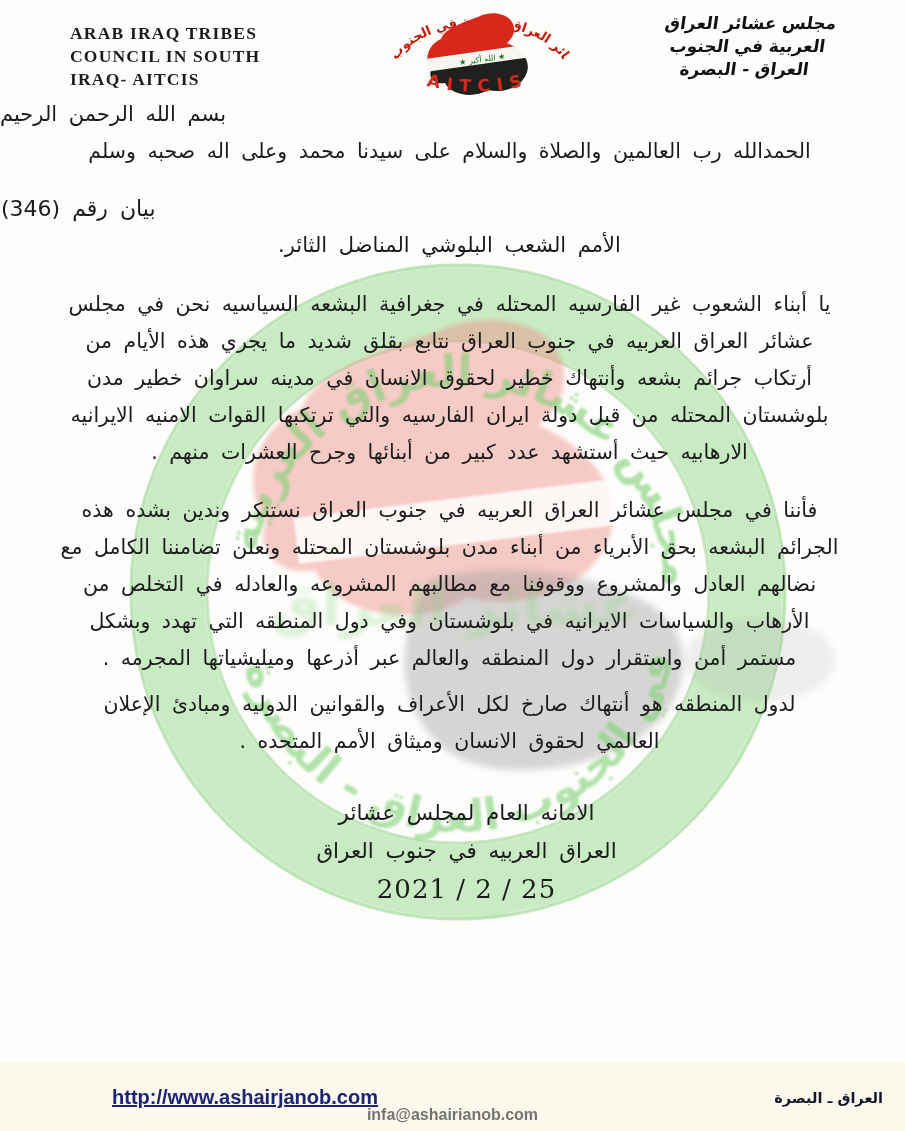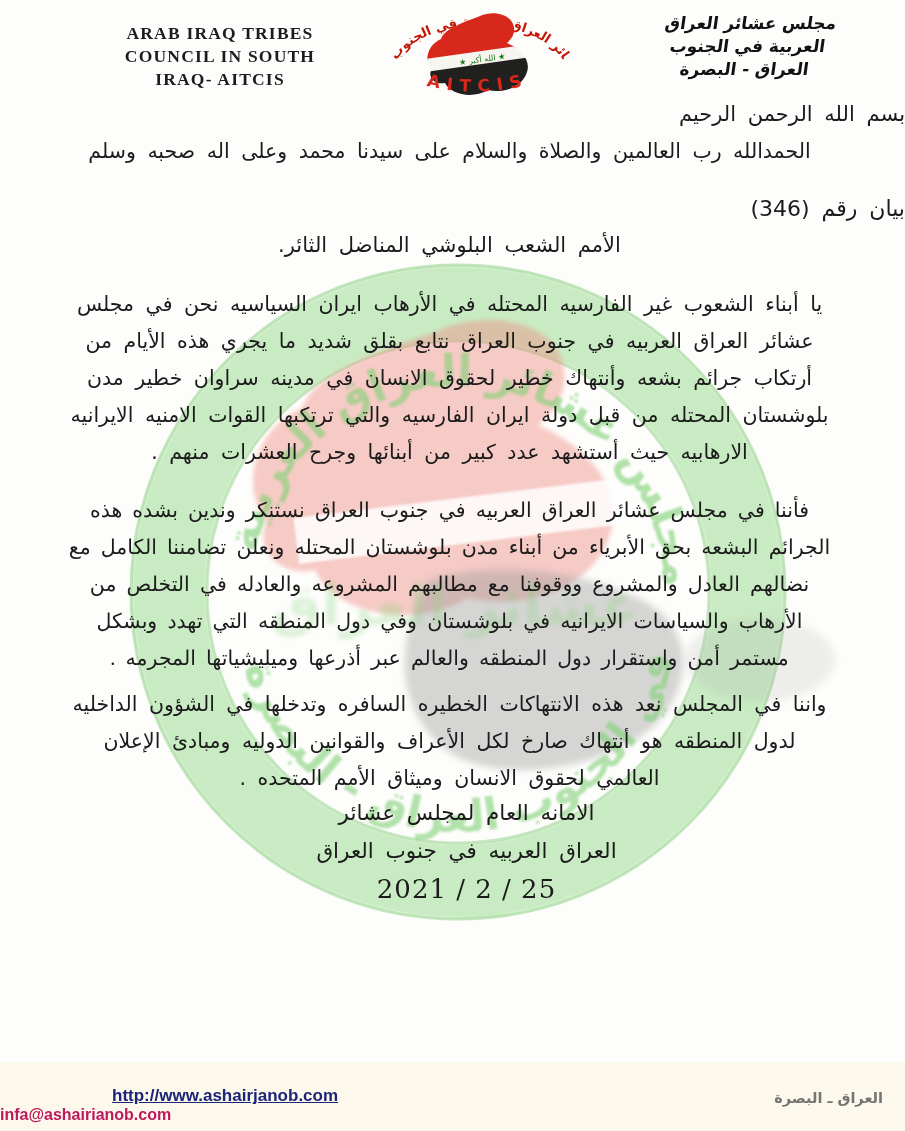--- a/index.html
+++ b/index.html
@@ -5,60 +5,60 @@
   html,body{margin:0;padding:0;background:#e9e9e9;}
   .page{
     position:relative;width:905px;height:1131px;margin:0 auto;
     background:#fdfdfb;overflow:hidden;
     font-family:"DejaVu Sans",sans-serif;color:#1b1b1b;
   }
   .layer-text{position:absolute;inset:0;z-index:2;}
   .abs{position:absolute;}
   
   .hdr-left{
-    top:22px;left:70px;width:300px;text-align:center;
+    top:22px;left:70px;width:300px;
     font-family:"Liberation Serif","DejaVu Serif",serif;
     font-weight:700;font-size:17.5px;line-height:23px;letter-spacing:1.2px;color:#1c1c1c;
   }
   .hdr-right{
     top:12px;right:10px;width:295px;text-align:center;direction:rtl;
     font-weight:700;font-size:17px;line-height:23px;color:#111;
     transform:skewX(-8deg);
   }
   
   .ar{direction:rtl;text-align:center;word-spacing:5px;}
-  .center{text-align:right;}
+  .center{text-align:left;}
   .basmala{top:102px;left:0;right:0;font-size:21px;}
   .tahmid{top:139px;left:18px;right:24px;font-size:20.5px;}
   .stmt-no{top:196px;left:1px;right:0;font-size:22px;}
   .salutation{top:233px;left:18px;right:24px;font-size:21px;}
   .para{left:18px;right:24px;font-size:20.5px;line-height:37px;}
   .para-1{top:286px;}
-  .para-2{top:492px;font-family:Liberation Serif, serif;}
+  .para-2{top:492px;}
   .para-3{top:686px;}
   .sig{left:0;right:0;font-size:21.5px;text-align:center;transform:translateX(14px);}
   .sig-1{top:800px;}
   .sig-2{top:838px;}
   .sig-date{
     top:874px;left:0;right:0;text-align:center;transform:translateX(14px);
     font-family:"DejaVu Serif","Liberation Serif",serif;font-size:26px;letter-spacing:1px;
   }
   
   .footer-strip{top:1062px;left:0;width:905px;height:69px;background:#fcf8ec;}
   .site{
     top:1086px;left:112px;font-family:"Liberation Sans","DejaVu Sans",sans-serif;
-    font-weight:700;font-size:17px;color:#1c2478;text-decoration:underline;cursor:pointer;text-align:center;
+    font-weight:700;font-size:20px;color:#1c2478;text-decoration:underline;cursor:pointer;text-align:center;
   }
   .mail{
-    top:1106px;left:0;right:0;text-align:left;
+    top:1106px;left:0;right:0;text-align:center;
     font-family:"Liberation Sans","DejaVu Sans",sans-serif;
-    font-weight:700;font-size:16px;color:#be185d;cursor:pointer;
+    font-weight:700;font-size:16px;color:#737373;cursor:pointer;
   }
   .loc{
-    top:1090px;right:22px;direction:rtl;font-weight:700;font-size:14.5px;color:#737373;
+    top:1090px;right:22px;direction:rtl;font-weight:700;font-size:14.5px;color:#0f172a;
   }
   .wm{position:absolute;inset:0;z-index:0;}
   .logo{position:absolute;top:0;left:385px;z-index:2;}
 </style>
 </head>
 <body>
 
 <div class="page">
 
   <svg class="wm" width="905" height="1131" viewBox="0 0 905 1131">
@@ -137,37 +137,36 @@
       <div>العربية في الجنوب</div>
       <div>العراق - البصرة</div>
     </div>
 
     <div class="abs ar center basmala">بسم الله الرحمن الرحيم</div>
     <div class="abs ar tahmid">الحمدالله رب العالمين والصلاة والسلام على سيدنا محمد وعلى اله صحبه وسلم</div>
     <div class="abs ar center stmt-no">بيان رقم (346)</div>
     <div class="abs ar salutation">الأمم الشعب البلوشي المناضل الثائر.</div>
 
     <div class="abs ar para para-1">
-      <div>يا أبناء الشعوب غير الفارسيه المحتله في الأرهاب ايران السياسيه نحن في مجلس</div>
+      <div>يا أبناء الشعوب غير الفارسيه المحتله في جغرافية البشعه السياسيه نحن في مجلس</div>
       <div>عشائر العراق العربيه في جنوب العراق نتابع بقلق شديد ما يجري هذه الأيام من</div>
       <div>أرتكاب جرائم بشعه وأنتهاك خطير لحقوق الانسان في مدينه سراوان خطير مدن</div>
       <div>بلوشستان المحتله من قبل دولة ايران الفارسيه  والتي ترتكبها القوات الامنيه الايرانيه</div>
       <div>الارهابيه حيث  أستشهد عدد كبير من أبنائها وجرح العشرات منهم .</div>
     </div>
 
     <div class="abs ar para para-2">
       <div>فأننا في مجلس عشائر العراق العربيه في جنوب العراق نستنكر وندين بشده هذه</div>
       <div>الجرائم البشعه بحق الأبرياء من أبناء مدن بلوشستان المحتله ونعلن تضامننا الكامل مع</div>
       <div>نضالهم العادل والمشروع ووقوفنا مع مطالبهم المشروعه والعادله في التخلص من</div>
       <div>الأرهاب والسياسات الايرانيه في بلوشستان وفي دول المنطقه  التي تهدد وبشكل</div>
       <div>مستمر أمن واستقرار دول المنطقه والعالم عبر أذرعها وميليشياتها المجرمه .</div>
     </div>
 
     <div class="abs ar para para-3">
-      <div>واننا في المجلس نعد هذه الانتهاكات الخطيره السافره وتدخلها في الشؤون الداخليه</div>
       <div>لدول المنطقه هو أنتهاك صارخ لكل الأعراف والقوانين الدوليه ومبادئ الإعلان</div>
       <div>العالمي لحقوق الانسان وميثاق الأمم المتحده .</div>
     </div>
 
     <div class="abs ar sig sig-1">الامانه العام لمجلس عشائر</div>
     <div class="abs ar sig sig-2">العراق العربيه في جنوب العراق</div>
     <div class="abs sig-date">2021 / 2 / 25</div>
 
     <div class="abs footer-strip"></div>
     <a class="abs site">http://www.ashairjanob.com</a>

